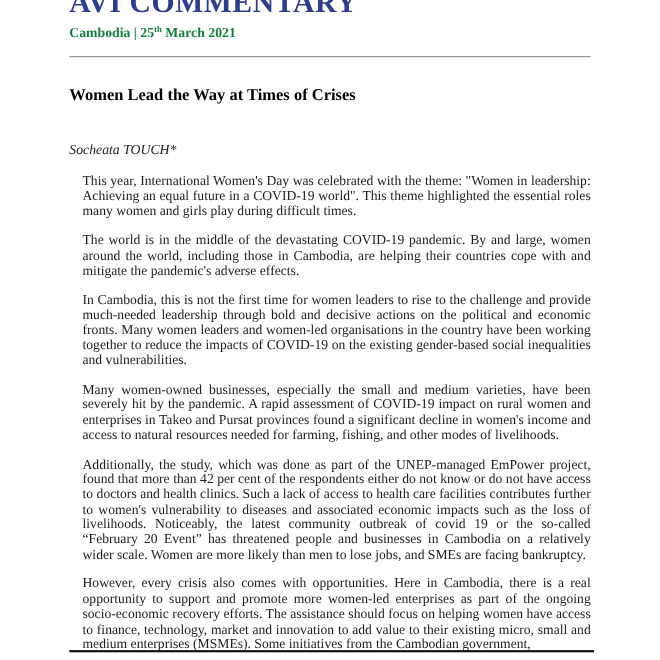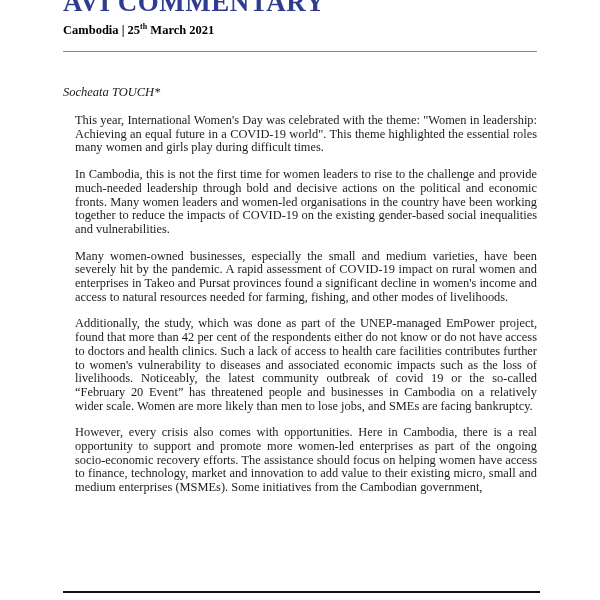--- a/index.html
+++ b/index.html
@@ -29,21 +29,21 @@
     font-weight:bold;
     letter-spacing:0.5px;
     color:var(--masthead-color);
     margin-top:-11px;
     white-space:nowrap;
   }
   .dateline{
     margin-top:7px;
     font-size:12.5px;
     font-weight:bold;
-    color:#000000;
+    color:#15803d;
   }
   .dateline sup{
     font-size:8px;
     vertical-align:super;
     line-height:0;
   }
   .header-rule{
     margin-top:13px;
     border-top:1px solid var(--header-rule);
     height:0;
@@ -84,25 +84,27 @@
   <div class="content">
 
     <h1 class="masthead">AVI COMMENTARY</h1>
 
     <div class="dateline">
       <span>Cambodia | 25</span><sup>th</sup><span> March 2021</span>
     </div>
 
     <div class="header-rule"></div>
 
+    <h2 class="article-title">Women Lead the Way at Times of Crises</h2>
 
     <div class="article-author">Socheata TOUCH*</div>
 
     <div class="body-copy">
       <p>This year, International Women's Day was celebrated with the theme: "Women in leadership: Achieving an equal future in a COVID-19 world". This theme highlighted the essential roles many women and girls play during difficult times.</p>
+      <p>The world is in the middle of the devastating COVID-19 pandemic. By and large, women around the world, including those in Cambodia, are helping their countries cope with and mitigate the pandemic's adverse effects.</p>
       <p>In Cambodia, this is not the first time for women leaders to rise to the challenge and provide much-needed leadership through bold and decisive actions on the political and economic fronts. Many women leaders and women-led organisations in the country have been working together to reduce the impacts of COVID-19 on the existing gender-based social inequalities and vulnerabilities.</p>
       <p>Many women-owned businesses, especially the small and medium varieties, have been severely hit by the pandemic. A rapid assessment of COVID-19 impact on rural women and enterprises in Takeo and Pursat provinces found a significant decline in women's income and access to natural resources needed for farming, fishing, and other modes of livelihoods.</p>
       <p>Additionally, the study, which was done as part of the UNEP-managed EmPower project, found that more than 42 per cent of the respondents either do not know or do not have access to doctors and health clinics. Such a lack of access to health care facilities contributes further to women's vulnerability to diseases and associated economic impacts such as the loss of livelihoods. Noticeably, the latest community outbreak of covid 19 or the so-called “February 20 Event” has threatened people and businesses in Cambodia on a relatively wider scale. Women are more likely than men to lose jobs, and SMEs are facing bankruptcy.</p>
       <p>However, every crisis also comes with opportunities. Here in Cambodia, there is a real opportunity to support and promote more women-led enterprises as part of the ongoing socio-economic recovery efforts. The assistance should focus on helping women have access to finance, technology, market and innovation to add value to their existing micro, small and medium enterprises (MSMEs). Some initiatives from the Cambodian government,</p>
     </div>
   </div>
 
   <div class="footer-rule"></div>
 </div>
 

